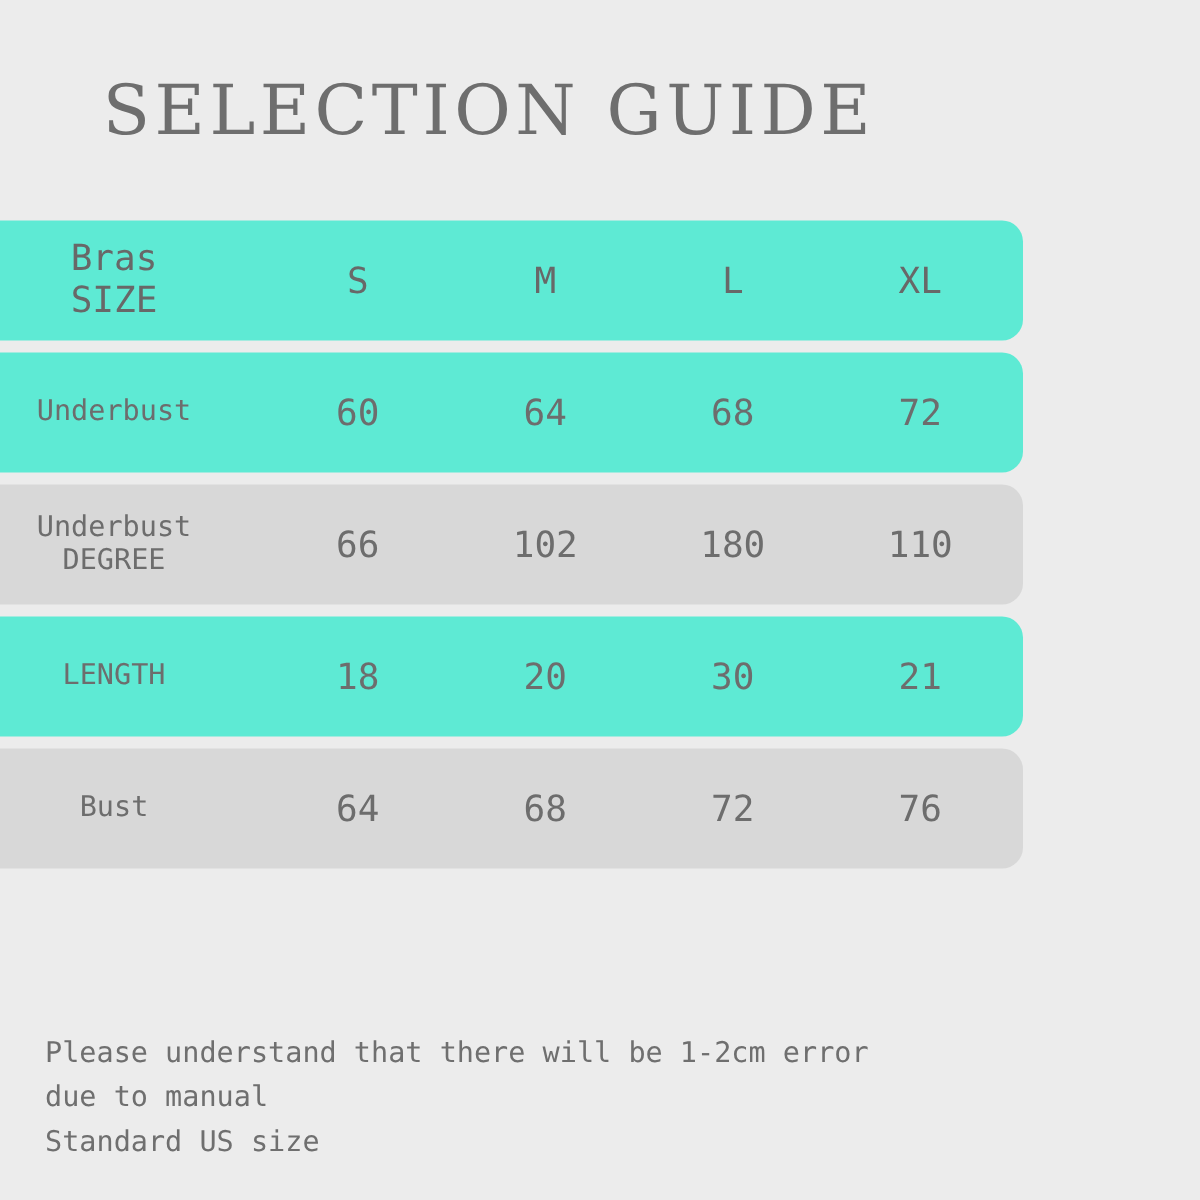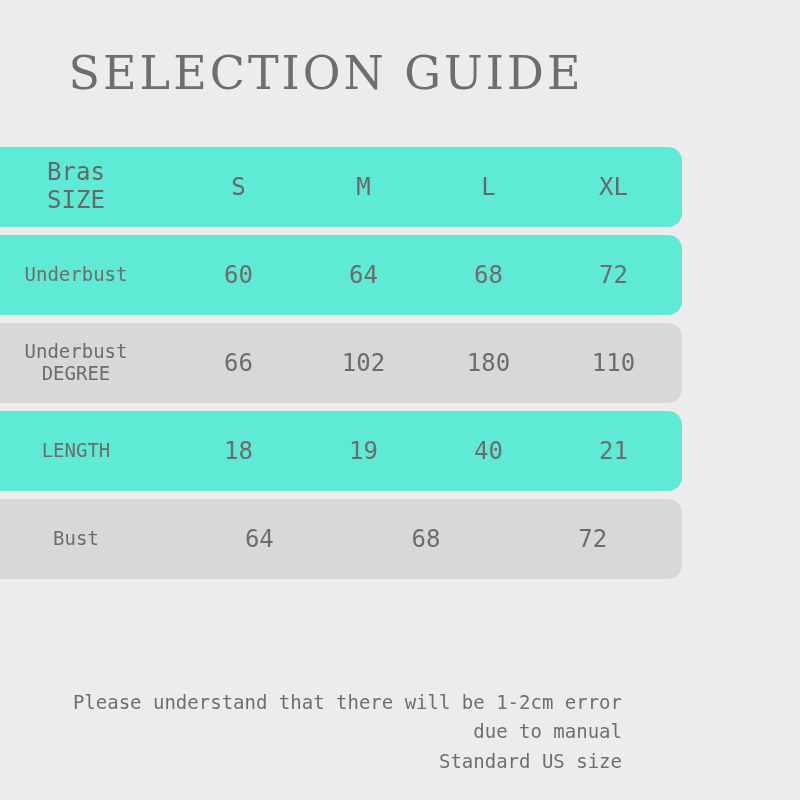--- a/index.html
+++ b/index.html
@@ -81,21 +81,21 @@
   .header .cell-label,
   .header .cell-val {
     font-size: 24px;
     color: #686868;
   }
   .footer {
     position: absolute;
     left: 0;
     right: 0;
     bottom: 24px;
-    text-align: right;
+    text-align: left;
     font-family: "DejaVu Sans Mono", monospace;
     font-size: 19px;
     color: #6f6f6f;
     line-height: 1.55;
   }
   .footer div {
     padding: 0 30px;
   }
 </style>
 </head>
@@ -129,30 +129,31 @@
 DEGREE</div>
       <div class="cell-val">66</div>
       <div class="cell-val">102</div>
       <div class="cell-val">180</div>
       <div class="cell-val">110</div>
     </div>
 
     <div class="row">
       <div class="cell-label">LENGTH</div>
       <div class="cell-val">18</div>
-      <div class="cell-val">19</div>
-      <div class="cell-val">40</div>
+      <div class="cell-val">20</div>
+      <div class="cell-val">30</div>
       <div class="cell-val">21</div>
     </div>
 
     <div class="row alt">
       <div class="cell-label">Bust</div>
       <div class="cell-val">64</div>
       <div class="cell-val">68</div>
       <div class="cell-val">72</div>
+      <div class="cell-val">76</div>
     </div>
 
   </div>
 
   <div class="footer">
     <div>Please understand that there will be 1-2cm error due to manual</div>
     <div>Standard US size</div>
   </div>
 
 </div>

